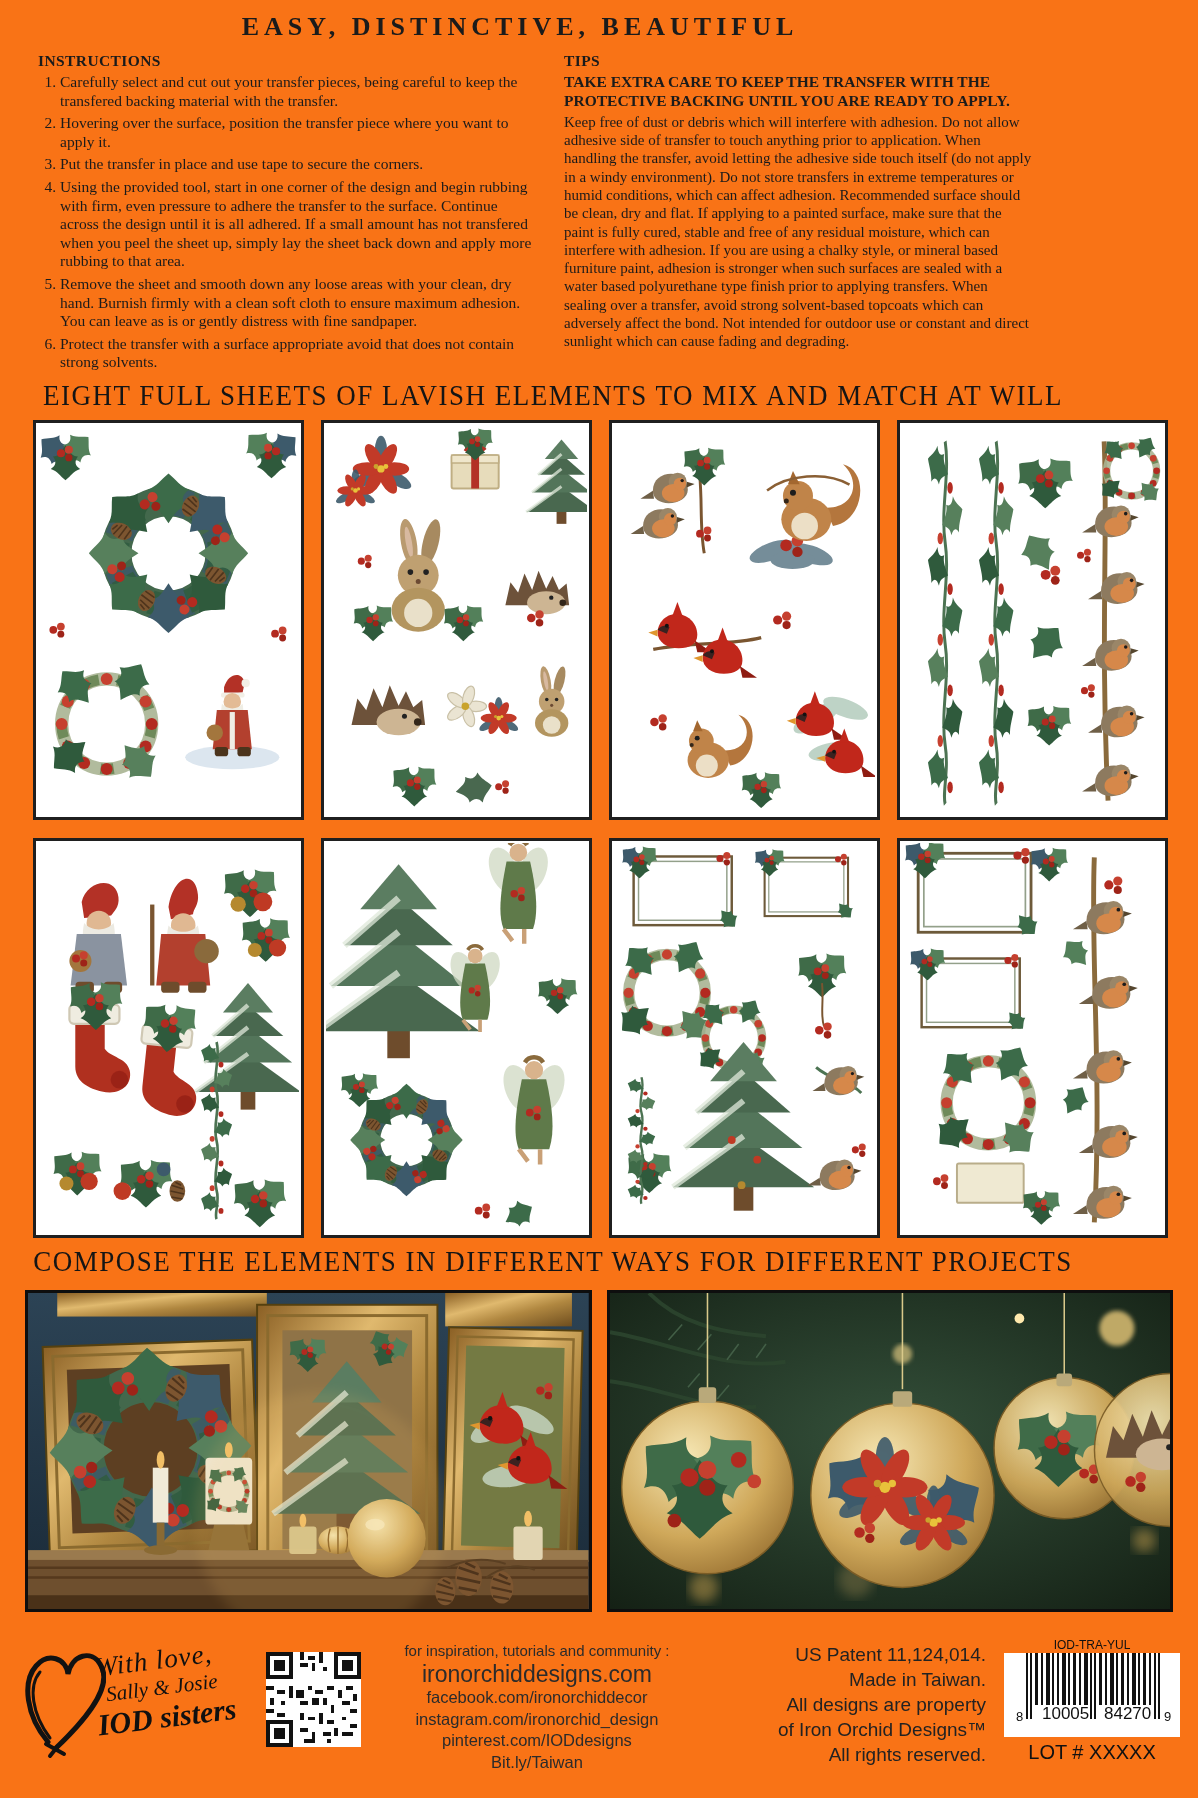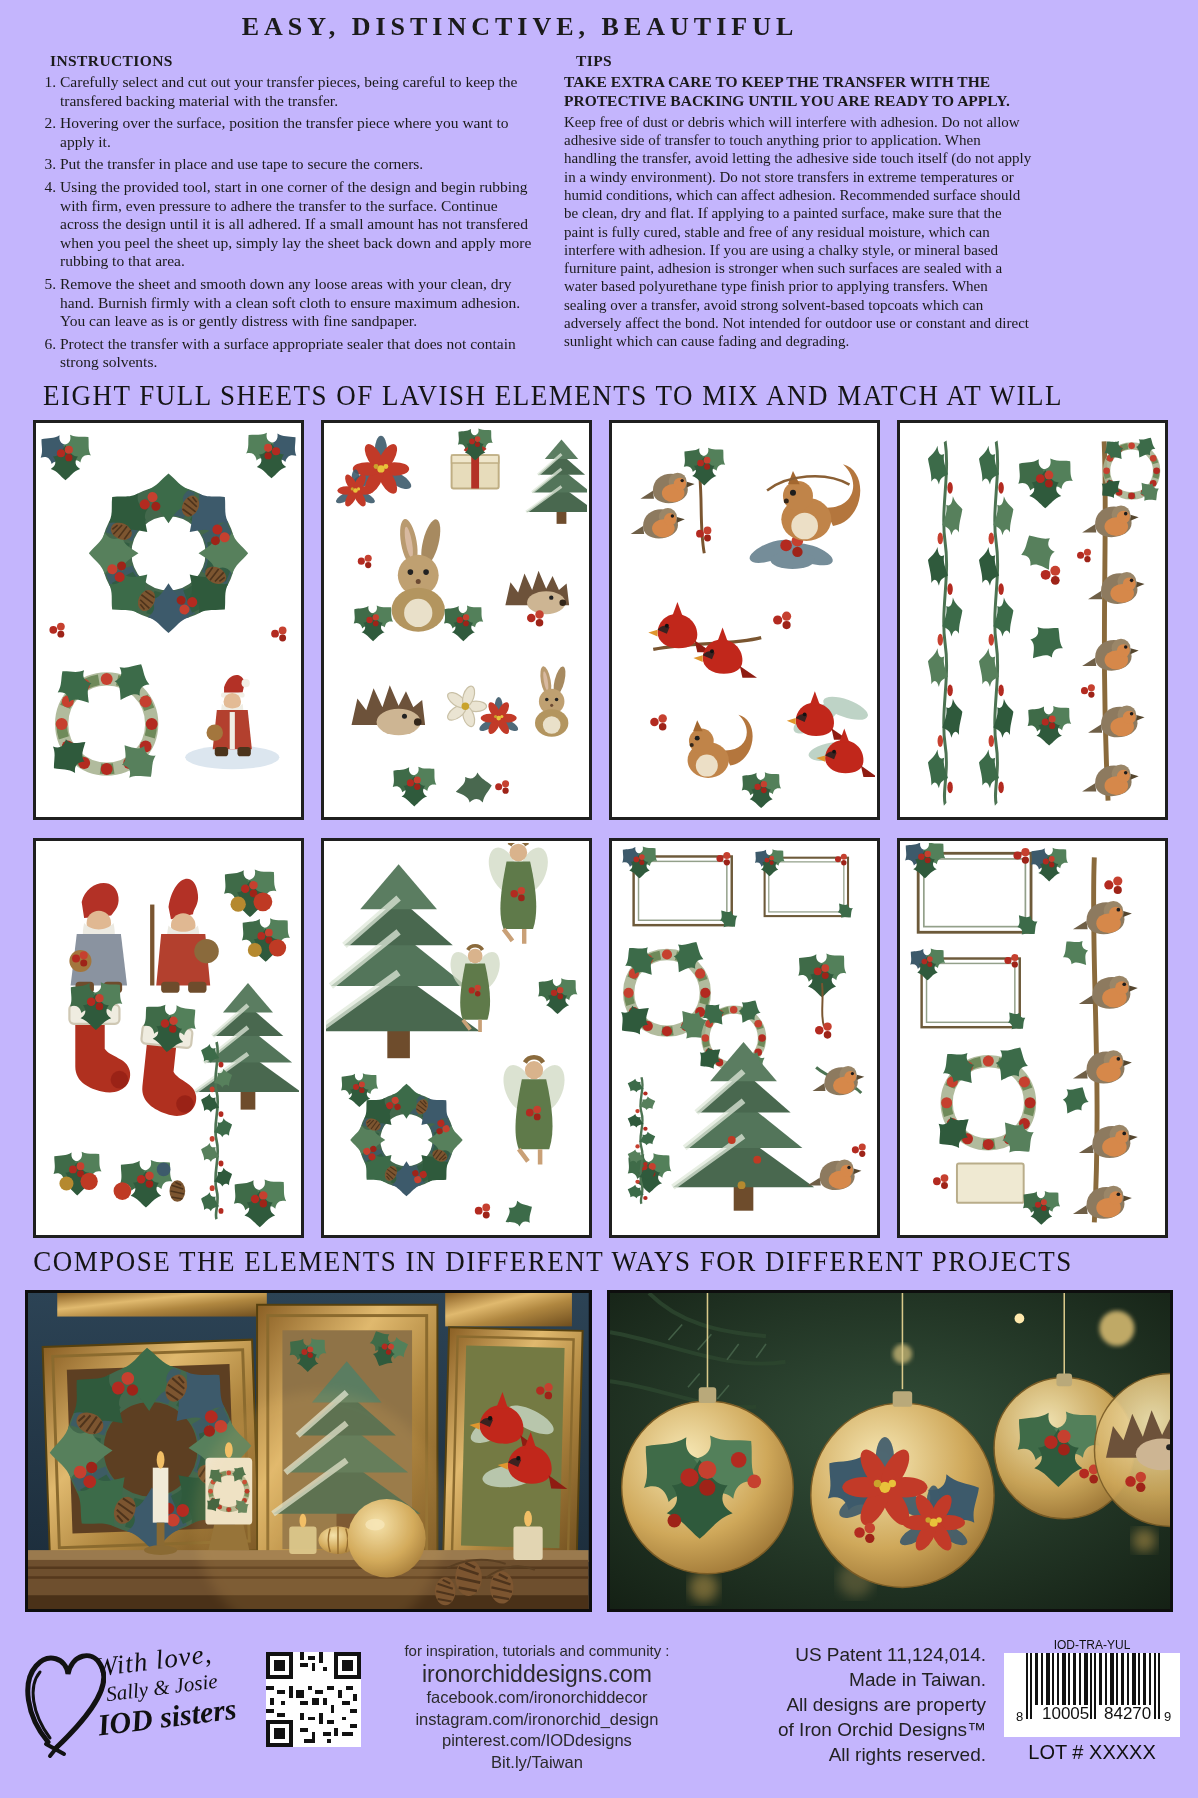--- a/index.html
+++ b/index.html
@@ -1,23 +1,23 @@
 <!DOCTYPE html>
 <html><head>
 <meta charset="utf-8">
 <style>
   html,body{margin:0;padding:0;background:#ffffff;}
-  .page{position:relative;width:1198px;height:1798px;background:#c4b5fd;overflow:hidden;
+  .page{position:relative;width:1198px;height:1798px;background:#f97316;overflow:hidden;
         font-family:"Liberation Serif",serif;color:#1b1b1b;}
   .page-title{position:absolute;top:12px;left:0;width:1040px;text-align:center;
         font-size:26px;font-weight:700;letter-spacing:5px;}
   .cols{position:absolute;top:52px;left:38px;width:1000px;display:flex;}
   .col-left{width:500px;}
   .col-right{width:468px;margin-left:26px;}
-  .sec-head{font-size:15.5px;font-weight:700;letter-spacing:.4px;margin:0 0 3px 12px;}
+  .sec-head{font-size:15.5px;font-weight:700;letter-spacing:.4px;margin:0 0 3px 0;}
   ol.instr{margin:0;padding-left:22px;font-size:15.5px;line-height:1.2;}
   ol.instr li{margin-bottom:4px;}
   .tips-warning{font-weight:700;font-size:15.5px;line-height:1.22;margin-bottom:2px;}
   .tips-body{font-size:15px;line-height:1.22;}
   .banner{position:absolute;left:0;width:1106px;text-align:center;}
   .banner span{display:inline-block;font-size:27px;letter-spacing:1.5px;transform:scaleY(1.12);
         font-weight:400;color:#151515;}
   #banner-sheets{top:380px;}
   #banner-compose{top:1246px;}
   .sheet-grid{position:absolute;top:420px;left:33px;width:1135px;display:grid;
@@ -327,21 +327,21 @@
 
   <div class="cols">
     <div class="col-left">
       <div class="sec-head">INSTRUCTIONS</div>
       <ol class="instr">
         <li>Carefully select and cut out your transfer pieces, being careful to keep the transfered backing material with the transfer.</li>
         <li>Hovering over the surface, position the transfer piece where you want to apply it.</li>
         <li>Put the transfer in place and use tape to secure the corners.</li>
         <li>Using the provided tool, start in one corner of the design and begin rubbing with firm, even pressure to adhere the transfer to the surface. Continue across the design until it is all adhered. If a small amount has not transfered when you peel the sheet up, simply lay the sheet back down and apply more rubbing to that area.</li>
         <li>Remove the sheet and smooth down any loose areas with your clean, dry hand. Burnish firmly with a clean soft cloth to ensure maximum adhesion. You can leave as is or gently distress with fine sandpaper.</li>
-        <li>Protect the transfer with a surface appropriate sealer that does not contain strong solvents.</li>
+        <li>Protect the transfer with a surface appropriate avoid that does not contain strong solvents.</li>
       </ol>
     </div>
     <div class="col-right">
       <div class="sec-head">TIPS</div>
       <div class="tips-warning">TAKE EXTRA CARE TO KEEP THE TRANSFER WITH THE PROTECTIVE BACKING UNTIL YOU ARE READY TO APPLY.</div>
       <div class="tips-body">Keep free of dust or debris which will interfere with adhesion. Do not allow adhesive side of transfer to touch anything prior to application. When handling the transfer, avoid letting the adhesive side touch itself (do not apply in a windy environment). Do not store transfers in extreme temperatures or humid conditions, which can affect adhesion. Recommended surface should be clean, dry and flat. If applying to a painted surface, make sure that the paint is fully cured, stable and free of any residual moisture, which can interfere with adhesion. If you are using a chalky style, or mineral based furniture paint, adhesion is stronger when such surfaces are sealed with a water based polyurethane type finish prior to applying transfers. When sealing over a transfer, avoid strong solvent-based topcoats which can adversely affect the bond. Not intended for outdoor use or constant and direct sunlight which can cause fading and degrading.</div>
     </div>
   </div>
 
   <div class="banner" id="banner-sheets">

